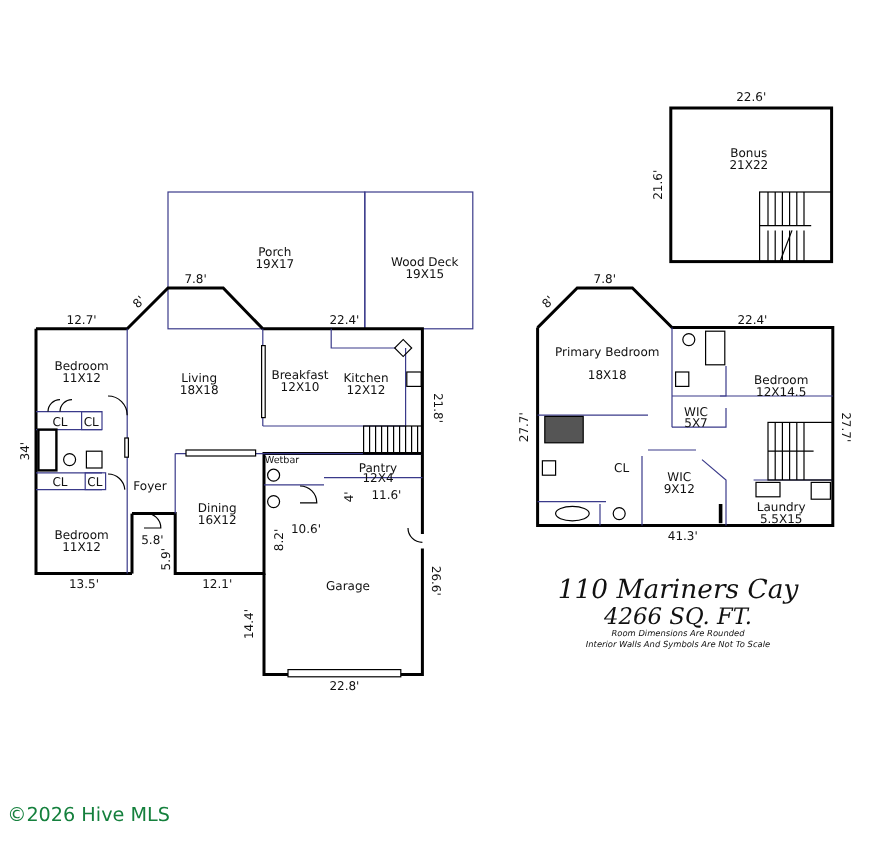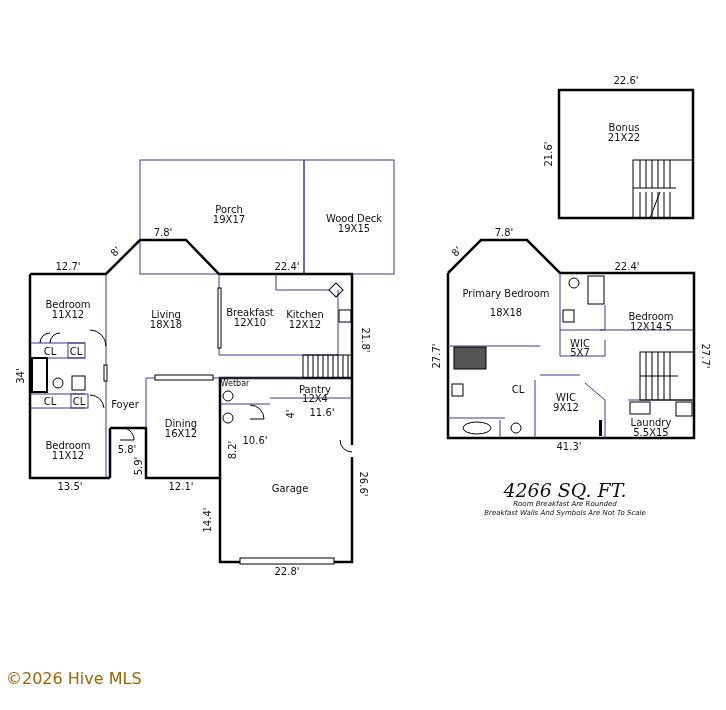--- a/index.html
+++ b/index.html
@@ -7,21 +7,21 @@
   svg{position:absolute;left:0;top:0;}
   .lbl{font-family:"DejaVu Sans",sans-serif;font-size:10px;fill:#111;text-anchor:middle;}
   .dim{font-family:"DejaVu Sans",sans-serif;font-size:10px;fill:#111;text-anchor:middle;}
   .wall{stroke:#000;stroke-width:2.5;fill:none;}
   .iw{stroke:#3a3a8a;stroke-width:1;fill:none;}
   .thin{stroke:#000;stroke-width:1;fill:none;}
   .title{position:absolute;left:440px;top:480px;width:250px;text-align:center;font-family:"DejaVu Serif",serif;font-style:italic;color:#111;}
   .title .addr{font-size:22px;line-height:24px;}
   .title .sq{font-size:19px;line-height:20px;}
   .title .note{font-family:"DejaVu Sans",sans-serif;font-size:7px;line-height:9px;}
-  .copy{position:absolute;left:6px;top:669px;font-family:"DejaVu Sans",sans-serif;font-size:16px;color:#a16207;}
+  .copy{position:absolute;left:6px;top:669px;font-family:"DejaVu Sans",sans-serif;font-size:16px;color:#15803d;}
 </style>
 </head>
 <body>
 
 <svg width="726" height="710" viewBox="0 0 726 710">
 
   <g>
 
     <rect x="140" y="160" width="164" height="114" class="iw"></rect>
     <rect x="304" y="160" width="90" height="114" class="iw"></rect>
@@ -207,18 +207,19 @@
     <text class="dim" x="459" y="254" transform="rotate(-45 459 254)">8'</text>
     <text class="dim" x="504" y="236">7.8'</text>
     <text class="dim" x="627" y="270">22.4'</text>
     <text class="dim" x="440" y="356" transform="rotate(-90 440 356)">27.7'</text>
     <text class="dim" x="702" y="356" transform="rotate(90 702 356)">27.7'</text>
     <text class="dim" x="569" y="450">41.3'</text>
   </g>
 </svg>
 
 <div class="title">
+  <div class="addr">110 Mariners Cay</div>
   <div class="sq">4266 SQ. FT.</div>
-  <div class="note">Room Breakfast Are Rounded</div>
-  <div class="note">Breakfast Walls And Symbols Are Not To Scale</div>
+  <div class="note">Room Dimensions Are Rounded</div>
+  <div class="note">Interior Walls And Symbols Are Not To Scale</div>
 </div>
 
 <div class="copy">©2026 Hive MLS</div>
 
 </body></html>

